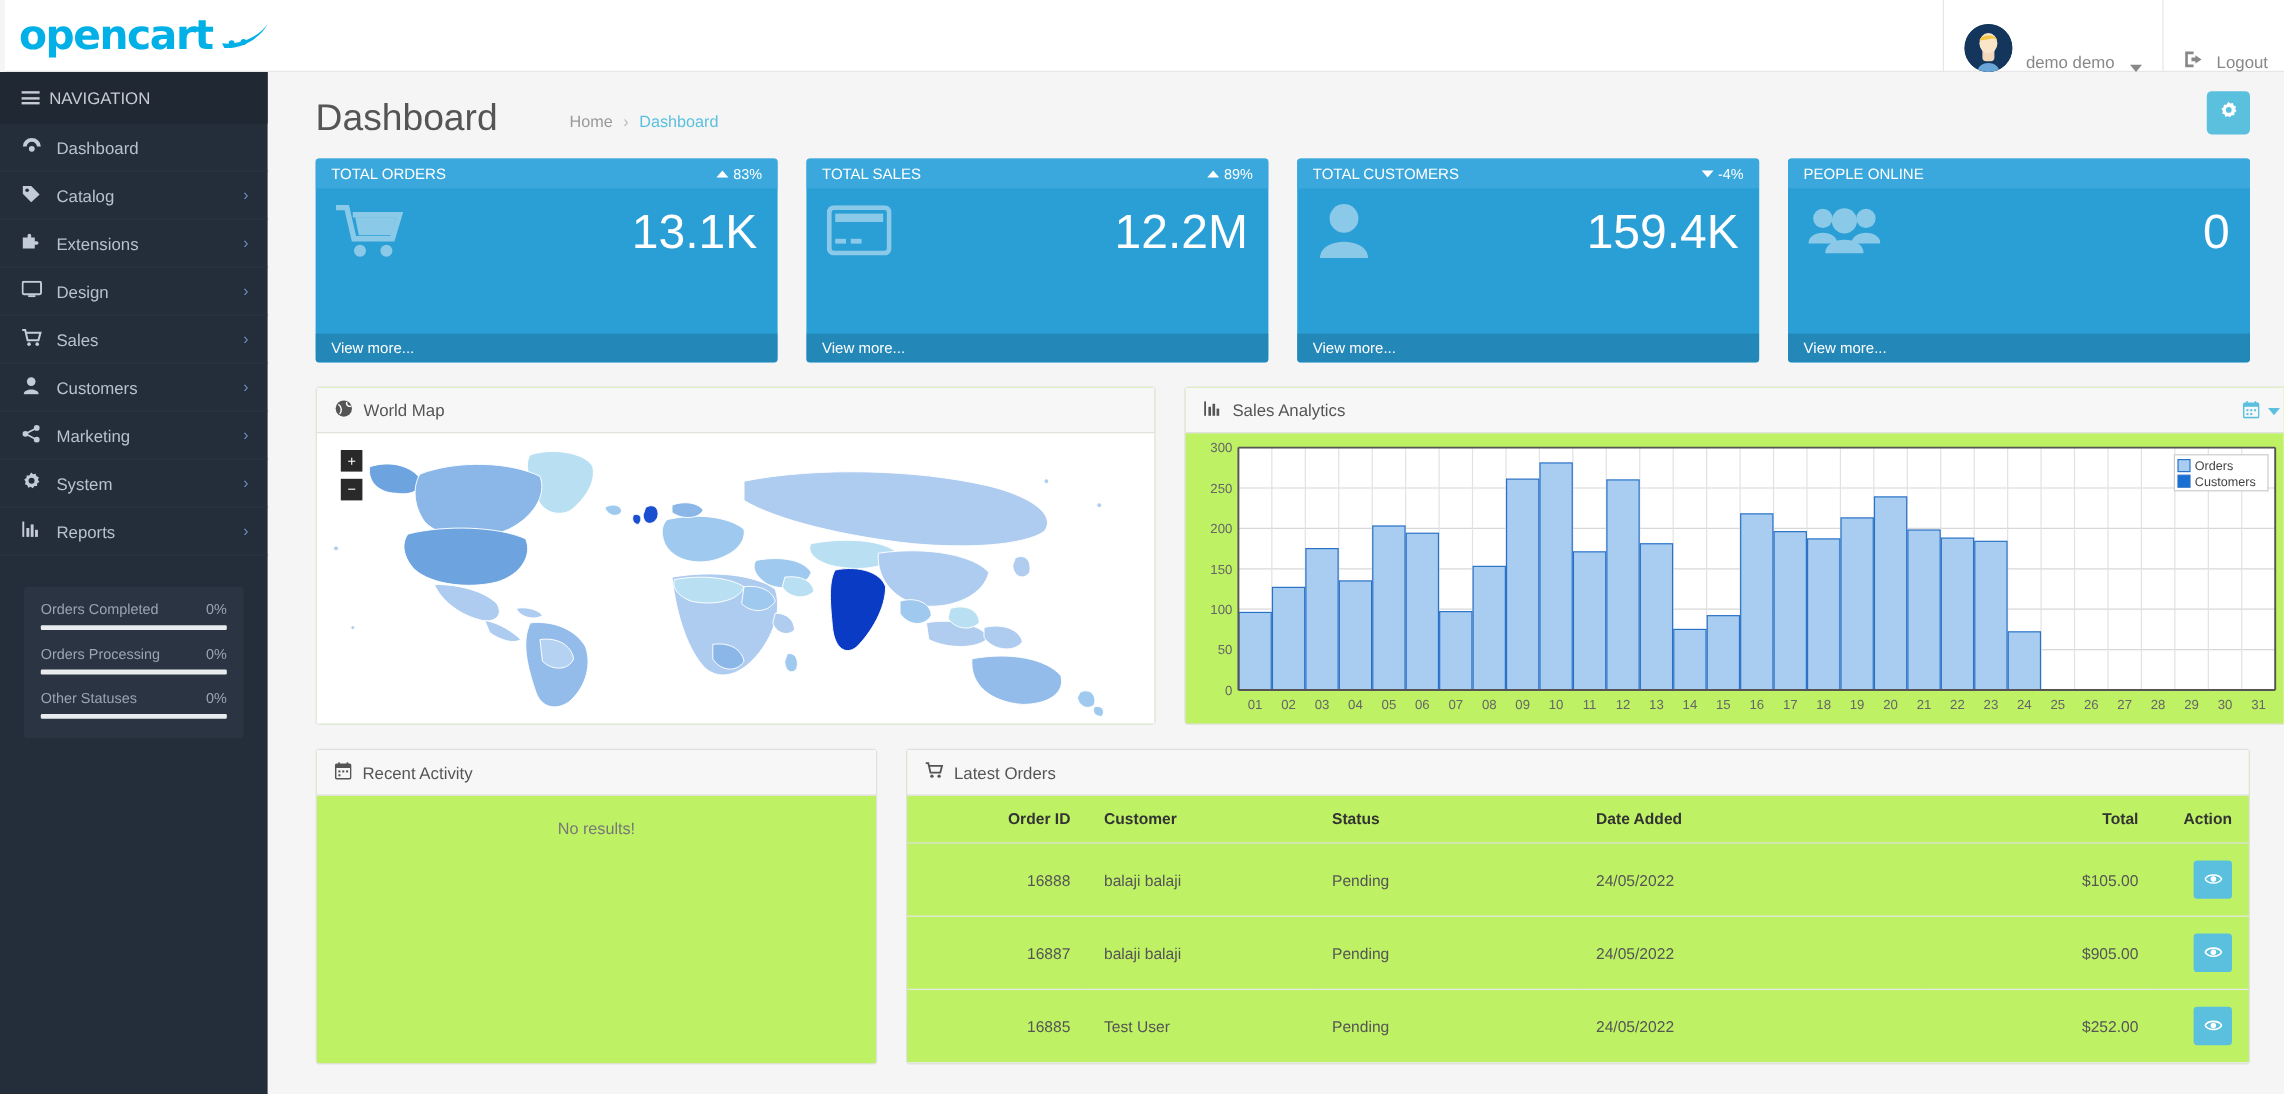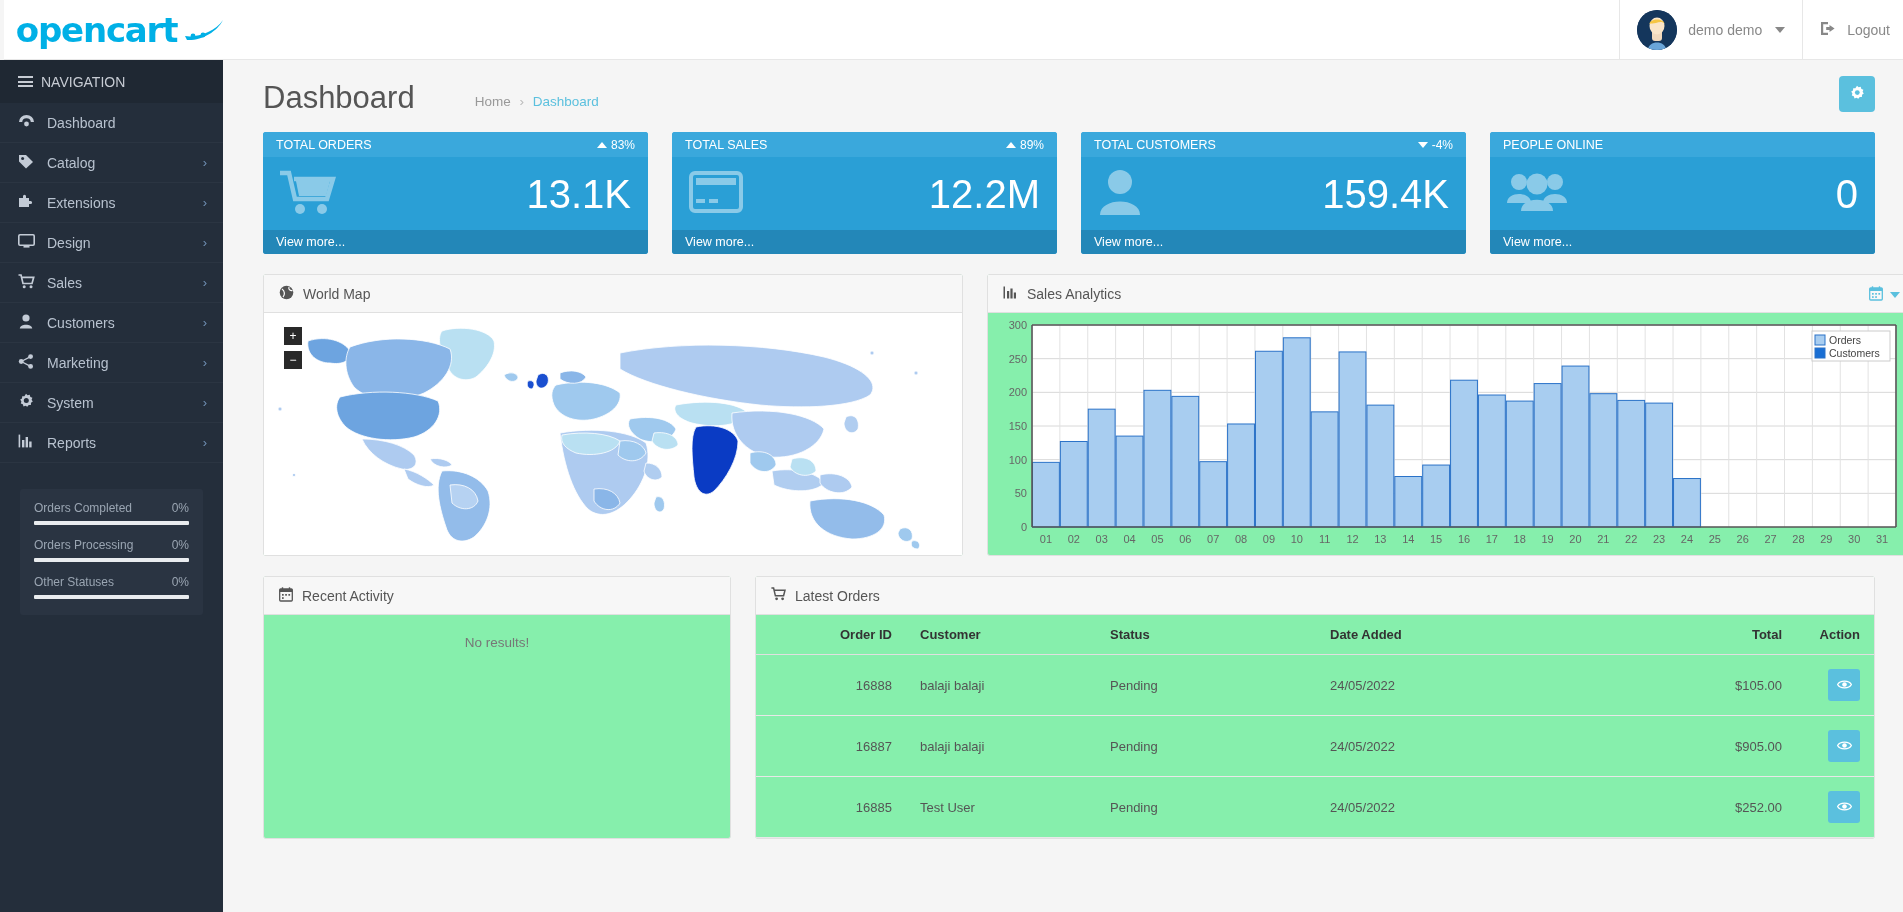--- a/index.html
+++ b/index.html
@@ -30,21 +30,21 @@
     color: #00b0e6; font-family: "DejaVu Sans", sans-serif;
     line-height: 1;
   }
   #logo-swoosh { margin-left: 4px; display: inline-block; vertical-align: middle; }
 
   #header-right {
     position: absolute; right: 0; top: 0; height: 60px;
     display: flex; align-items: center;
   }
   .hdr-cell {
-    height: 60px; display: flex; align-items: center; gap: 11px;
+    height: 60px; display: flex; align-items: flex-end; gap: 11px;
     padding: 0 17px; border-left: 1px solid #e7e7e7;
     color: #888; font-size: 14px; cursor: pointer;
   }
   #avatar {
     width: 40px; height: 40px; border-radius: 50%;
     background: #15365c; overflow: hidden; position: relative; flex: none;
   }
   .caret-down {
     width: 0; height: 0; border-left: 5px solid transparent;
     border-right: 5px solid transparent; border-top: 6px solid #888;
@@ -141,26 +141,26 @@
     border-right: 5px solid transparent; border-top: 6px solid #fff;
   }
   .tile-body {
     height: 73px; display: flex; align-items: center;
     justify-content: space-between; padding: 0 17px;
   }
   .tile-icon { opacity: .45; }
   .tile-value { color: #fff; font-size: 40px; font-weight: 300; line-height: 1; text-align: right; }
   .tile-foot {
     height: 24px; background: #2387b8; color: #fff; font-size: 12.5px;
-    display: flex; align-items: center; padding: 0 13px;
+    display: flex; align-items: center; padding: 0 13px; margin-top: 48px;
   }
 
   
   .panel {
-    background: #86efac; border: 1px solid #e0e0e0; border-radius: 3px;
+    background: #bef264; border: 1px solid #e0e0e0; border-radius: 3px;
   }
   .panel-head {
     height: 38px; background: #f7f7f7; border-bottom: 1px solid #e0e0e0;
     display: flex; align-items: center; padding: 0 15px; gap: 9px;
     color: #555; font-size: 14px; position: relative;
   }
   .panel-head-ico { color: #555; font-size: 13px; }
 
   #mid-row { display: flex; gap: 24px; padding: 20px 28px 0 28px; }
   #map-panel { width: 700px; }

